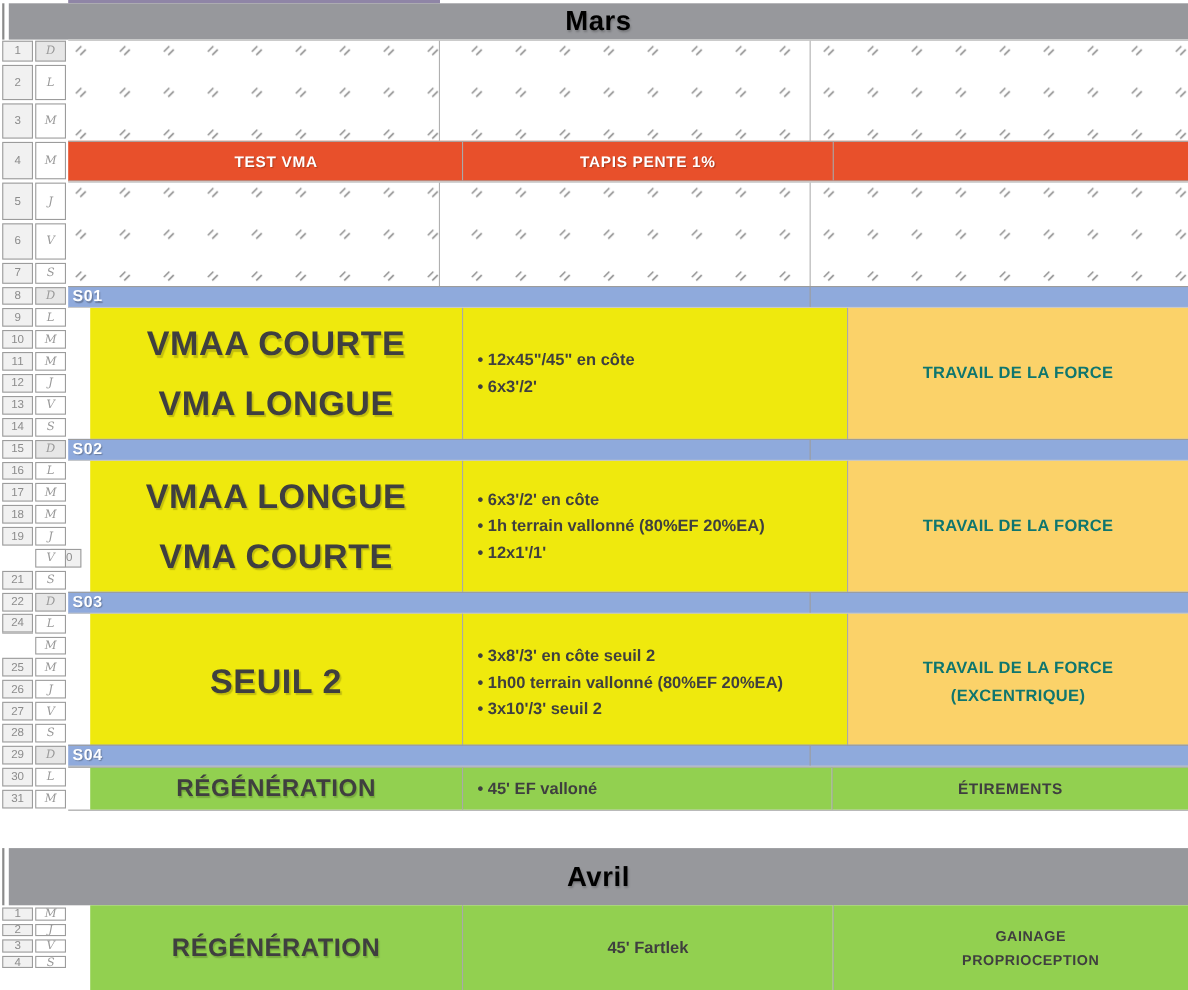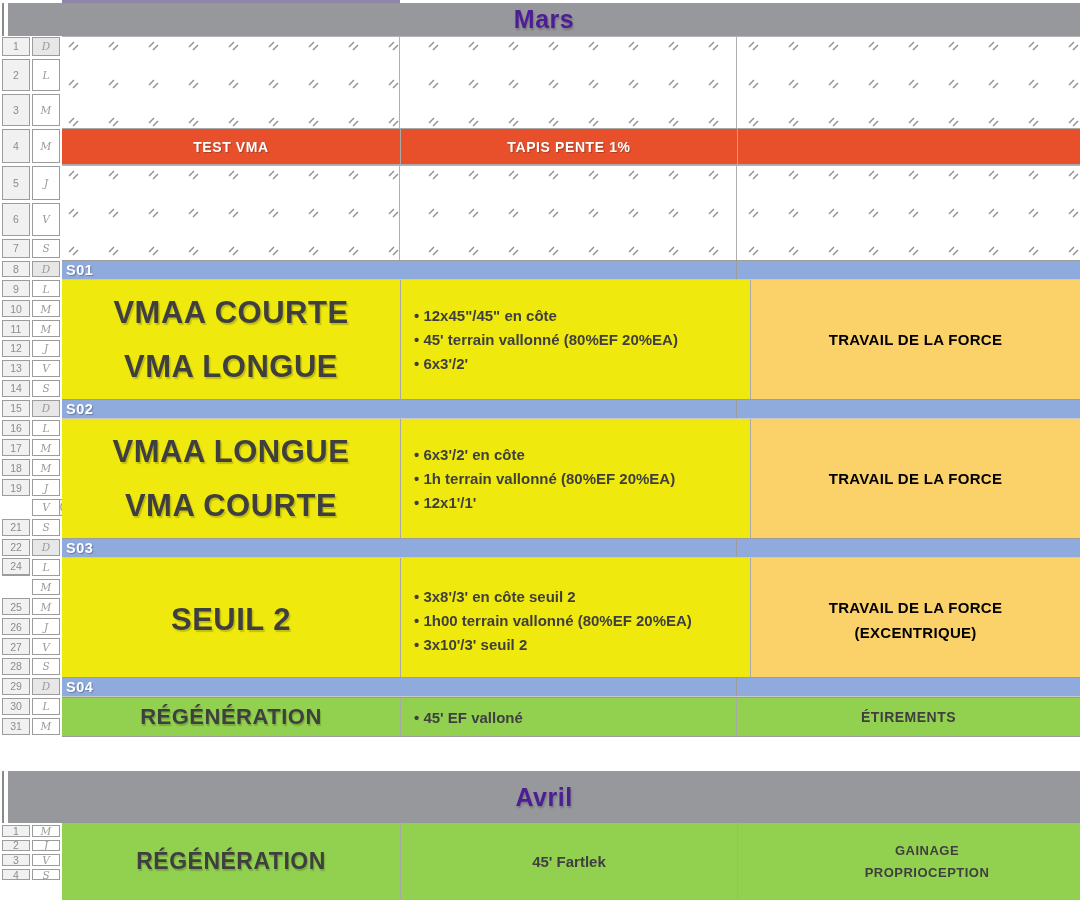--- a/index.html
+++ b/index.html
@@ -4,21 +4,21 @@
 <style>
   html,body{margin:0;padding:0;background:#fff;}
   .page{
     position:relative;width:1080px;height:900px;overflow:hidden;background:#ffffff;
     font-family:"Liberation Sans",sans-serif;
   }
   
   .month-header{
     position:absolute;left:8px;width:1072px;background:#97989c;
     display:flex;align-items:center;justify-content:center;
-    color:#4c1d95;font-weight:bold;font-size:25px;letter-spacing:.5px;
+    color:#000000;font-weight:bold;font-size:25px;letter-spacing:.5px;
     text-shadow:1px 2px 2px rgba(0,0,0,.22);
   }
   .mars-header{top:3px;height:33px;}
   .avril-header{top:771px;height:52px;}
   .hdr-tick{position:absolute;left:2px;width:2px;background:#8a8a8a;}
   .tick-mars{top:3px;height:33px;}
   .tick-avril{top:771px;height:52px;}
   .purple-strip{position:absolute;left:62px;top:0;width:338px;height:3px;background:#8f85a6;}
 
   
@@ -28,21 +28,21 @@
     font-size:10.5px;color:#8c8c8c;background:#f1f1f1;
   }
   .daycell.num{left:2px;}
   .daycell.letter{left:32px;background:#ffffff;color:#9a9a9a;
     font-family:"DejaVu Serif",serif;font-style:italic;}
   .daycell.letter.sunday{background:#e7e7e7;}
 
   
   .band{position:absolute;left:62px;width:1018px;box-sizing:border-box;}
   .cols{display:flex;height:100%;}
-  .c1{width:338px;flex:none;}
+  .c1{width:338px;flex:none;margin-left:20px;}
   .c2{width:336px;flex:none;border-left:1px solid #a9a9a9;}
   .c3{flex:1;border-left:1px solid #a9a9a9;}
 
   .hatchband{background:#fff;border-top:1px solid #b5b5b5;}
   .hatchband svg{display:block;}
   .vdiv{position:absolute;top:0;bottom:0;width:1px;background:#b0b0b0;}
   .vdiv.d1{left:337px;} .vdiv.d2{left:674px;}
 
   .orangeband{background:#e8502b;border-top:1px solid #a9a9a9;border-bottom:1px solid #a9a9a9;}
   .orangeband .cell{display:flex;align-items:center;justify-content:center;
@@ -58,21 +58,21 @@
   .block .c1{background:#efe90d;display:flex;flex-direction:column;gap:18px;
     align-items:center;justify-content:center;}
   .block .c2{background:#efe90d;display:flex;flex-direction:column;gap:9px;
     justify-content:center;padding-left:13px;}
   .block .c3{background:#fbd269;display:flex;flex-direction:column;gap:8px;
     align-items:center;justify-content:center;}
   .big-title{font-size:31px;font-weight:bold;color:#3f3f3f;letter-spacing:.5px;
     text-shadow:1.5px 2px 1px rgba(90,90,20,.3);}
   .bullet{font-size:15px;font-weight:bold;color:#3f3f3f;line-height:15px;}
   .bullet::before{content:"• ";}
-  .right-line{font-size:15px;font-weight:bold;color:#000000;letter-spacing:.3px;}
+  .right-line{font-size:15px;font-weight:bold;color:#0f766e;letter-spacing:.3px;}
 
   .greenrow{border-top:1px solid #9c9c9c;border-bottom:1px solid #9c9c9c;}
   .greenrow .c1,.greenrow .c2,.greenrow .c3{background:#92d050;}
   .greenrow .c1{display:flex;align-items:center;justify-content:center;}
   .greenrow .c2{display:flex;align-items:center;padding-left:13px;box-sizing:border-box;}
   .greenrow .c3{display:flex;align-items:center;justify-content:center;}
   .green-title{font-size:22px;font-weight:bold;color:#3f3f3f;letter-spacing:.5px;
     text-shadow:1px 1.5px 1px rgba(60,90,20,.3);}
   .green-right{font-size:14px;font-weight:bold;color:#3f3f3f;letter-spacing:.5px;}
 
@@ -216,21 +216,20 @@
     <div class="vdiv d2"></div>
   </div>
   <div class="band block m-b1">
     <div class="cols">
       <div class="c1">
         <span class="big-title">VMAA COURTE</span>
         <span class="big-title">VMA LONGUE</span>
       </div>
       <div class="c2">
         <div class="bullet">12x45"/45" en côte</div>
-        <div class="bullet">45' terrain vallonné (80%EF 20%EA)</div>
         <div class="bullet">6x3'/2'</div>
       </div>
       <div class="c3">
         <span class="right-line">TRAVAIL DE LA FORCE</span>
       </div>
     </div>
   </div>
 
   <div class="band sband m-s02">
     <span class="slabel">S02</span>

